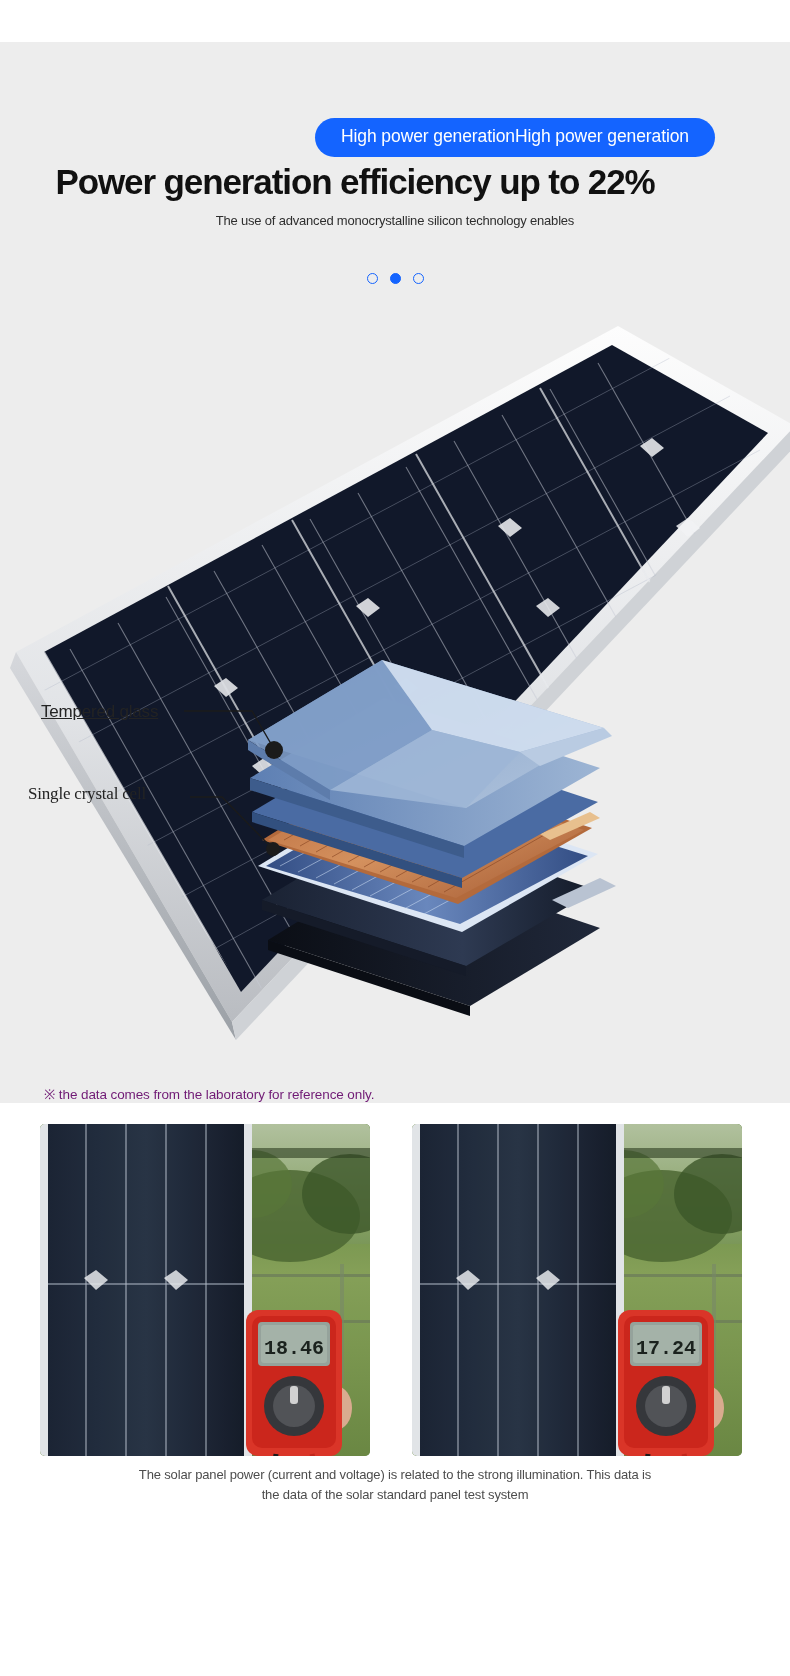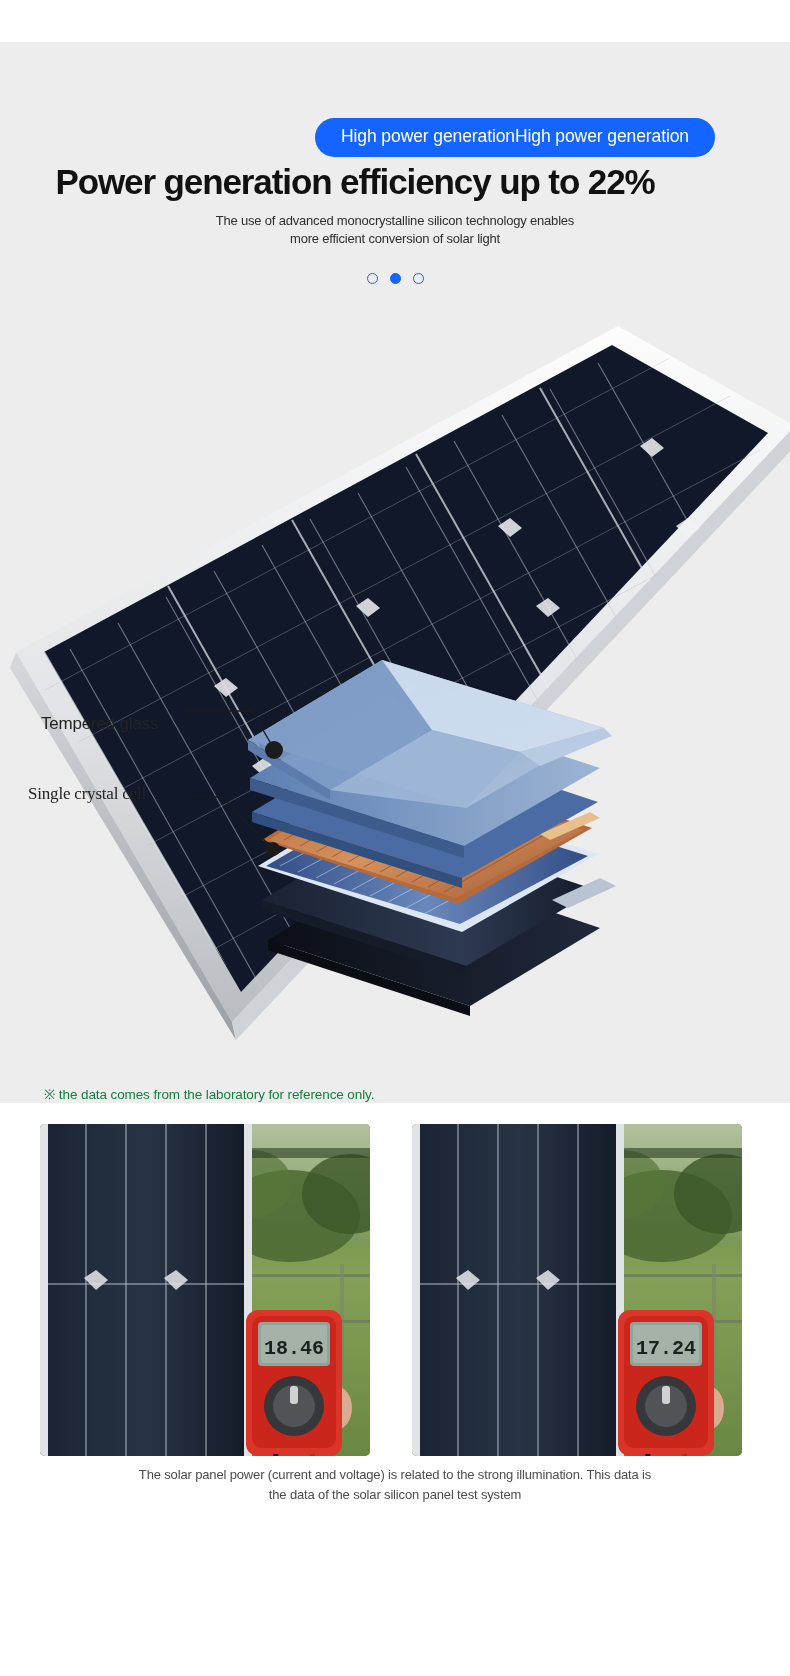--- a/index.html
+++ b/index.html
@@ -69,29 +69,29 @@
   .diagram svg { display:block; }
 
   
   .callout {
     position:absolute;
     font-size:17px;
     color:#232323;
     white-space:nowrap;
     letter-spacing:-.2px;
   }
-  .callout.glass { left:41px; top:414px; }
+  .callout.glass { left:41px; top:402px;text-decoration:underline; }
   .callout.cell  { left:28px; top:484px;font-family:Liberation Serif, serif; }
 
   
   .lower { position:absolute; top:1103px; left:0; width:790px; height:573px; background:#ffffff; }
 
   .lab-note {
     position:absolute; top:1085px; left:44px;
-    font-size:13.5px; color:#15803d; letter-spacing:-.1px;
+    font-size:13.5px; color:#701a75; letter-spacing:-.1px;
     white-space:nowrap;
   }
 
   .photos { position:absolute; top:1124px; left:40px; width:768px; height:332px; }
   .photo {
     position:absolute; top:0; width:330px; height:332px;
     border-radius:5px; overflow:hidden; background:#7d9a58;
   }
   .photo.left  { left:0; }
   .photo.right { left:372px; }
@@ -110,21 +110,20 @@
   <div class="hero-top-strip"></div>
 
   <div class="badge-row">
     <span class="badge">High power generationHigh power generation</span>
   </div>
 
   <div class="headline">Power generation efficiency up to 22%</div>
 
   <div class="subtitle">
     <div>The use of advanced monocrystalline silicon technology enables</div>
-    <div>more efficient conversion of solar light</div>
   </div>
 
   <div class="dots">
     <span class="dot"></span>
     <span class="dot active"></span>
     <span class="dot"></span>
   </div>
 
   <div class="diagram">
     <svg width="790" height="803" viewBox="0 0 790 803">
@@ -443,14 +442,14 @@
       <rect x="250" y="262" width="8" height="18" rx="3" fill="#d8d8d8"></rect>
       <path d="M236,330 C234,348 232,360 230,372" stroke="#1a1a1a" stroke-width="5" fill="none"></path>
       <path d="M272,330 C276,348 280,360 284,372" stroke="#c8281c" stroke-width="5" fill="none"></path>
       <rect x="0" y="0" width="330" height="332" fill="#000" opacity="0.03"></rect>
     </svg>
   </div>
 </div>
 
 <div class="caption">
   <div>The solar panel power (current and voltage) is related to the strong illumination. This data is</div>
-  <div>the data of the solar silicon panel test system</div>
+  <div>the data of the solar standard panel test system</div>
 </div>
 
 </body></html>

